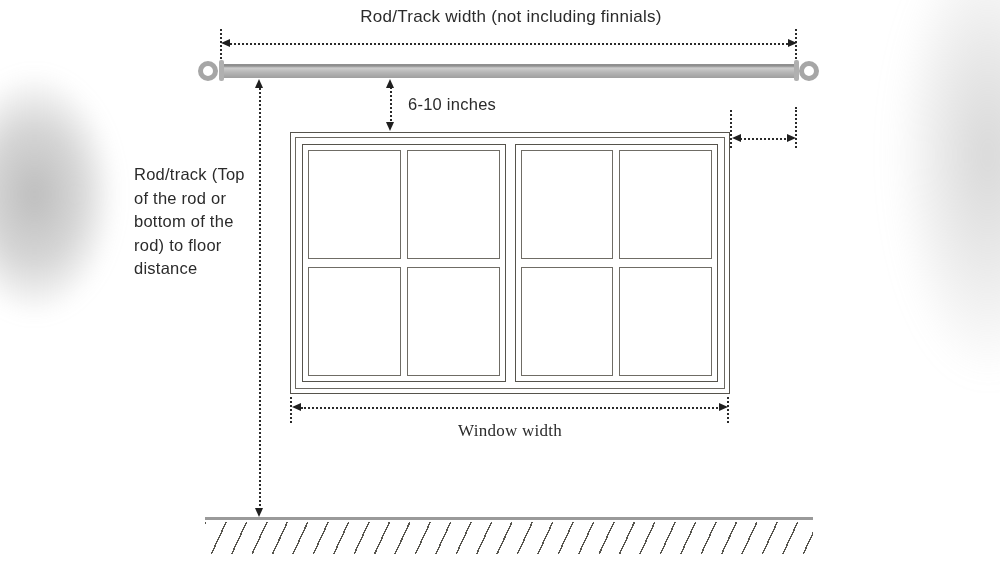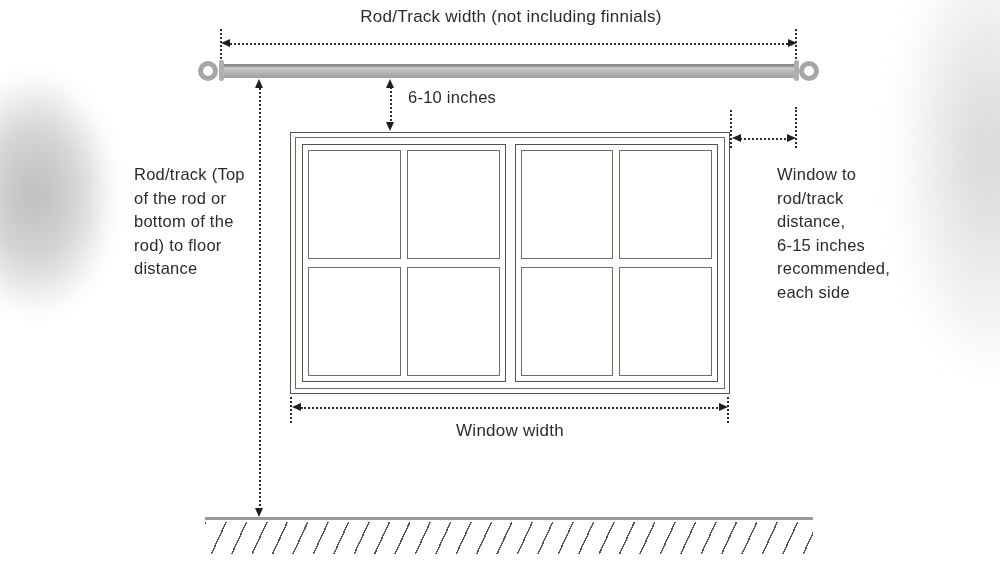--- a/index.html
+++ b/index.html
@@ -70,42 +70,36 @@
 
   <div class="rod-bar"></div>
   <div class="rod-cap" style="left:219px;"></div>
   <div class="rod-cap" style="left:794px;"></div>
   <div class="finial" style="left:198px;"></div>
   <div class="finial" style="left:799px;"></div>
 
   <div class="dotted-v" style="left:390px;top:84px;height:40px;"></div>
   <div class="arr a-up" style="left:386px;top:79px;"></div>
   <div class="arr a-down" style="left:386px;top:122px;"></div>
-  <div class="txt lbl" style="left:408px;top:86px;">6-10 inches</div>
+  <div class="txt lbl" style="left:408px;top:93px;">6-10 inches</div>
 
   <div class="dotted-v" style="left:259px;top:84px;height:426px;"></div>
   <div class="arr a-up" style="left:255px;top:79px;"></div>
   <div class="arr a-down" style="left:255px;top:508px;"></div>
   <div class="txt lbl pre" style="left:112px;top:163px;width:160px;">Rod/track (Top
 of the rod or
 bottom of the
 rod) to floor
 distance</div>
 
   <div class="dotted-v" style="left:730px;top:110px;height:38px;"></div>
   <div class="dotted-v" style="left:795px;top:107px;height:41px;"></div>
   <div class="dotted-h" style="left:740px;top:138px;width:50px;"></div>
   <div class="arr a-left" style="left:732px;top:134px;"></div>
   <div class="arr a-right" style="left:787px;top:134px;"></div>
-  <div class="txt lbl pre" style="left:755px;top:163px;width:175px;">Window to
-rod/track
-distance,
-6-15 inches
-recommended,
-each side</div>
 
   <div class="window-outer">
     <div class="window-inner"></div>
     <div class="sash-row">
       <div class="sash">
         <div class="pane"></div>
         <div class="pane"></div>
         <div class="pane"></div>
         <div class="pane"></div>
       </div>
@@ -116,18 +110,18 @@
         <div class="pane"></div>
       </div>
     </div>
   </div>
 
   <div class="dotted-v" style="left:290px;top:397px;height:26px;"></div>
   <div class="dotted-v" style="left:727px;top:397px;height:26px;"></div>
   <div class="dotted-h" style="left:301px;top:407px;width:420px;"></div>
   <div class="arr a-left" style="left:292px;top:403px;"></div>
   <div class="arr a-right" style="left:719px;top:403px;"></div>
-  <div class="txt title" style="left:310px;top:421px;width:400px;">Window width</div>
+  <div class="txt title" style="left:310px;top:421px;width:400px;font-family:Liberation Serif, serif;">Window width</div>
 
   <div class="floor-line"></div>
   <div class="floor-hatch"></div>
 
 </div>
 
 </body></html>

